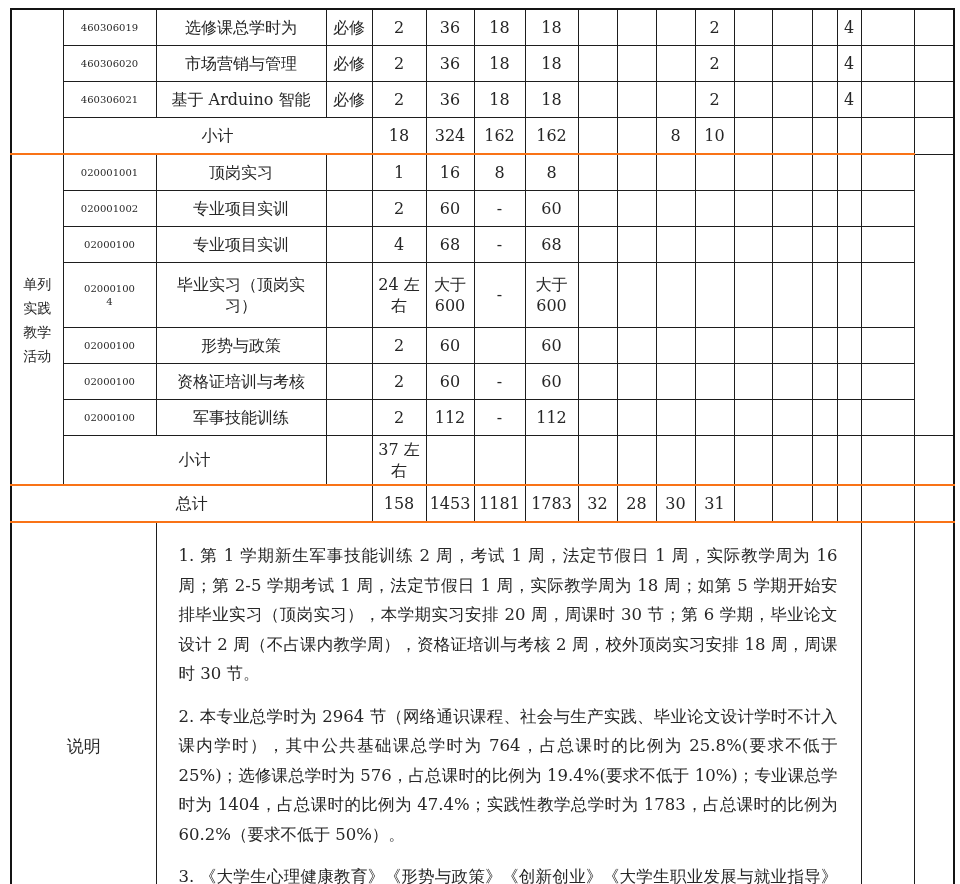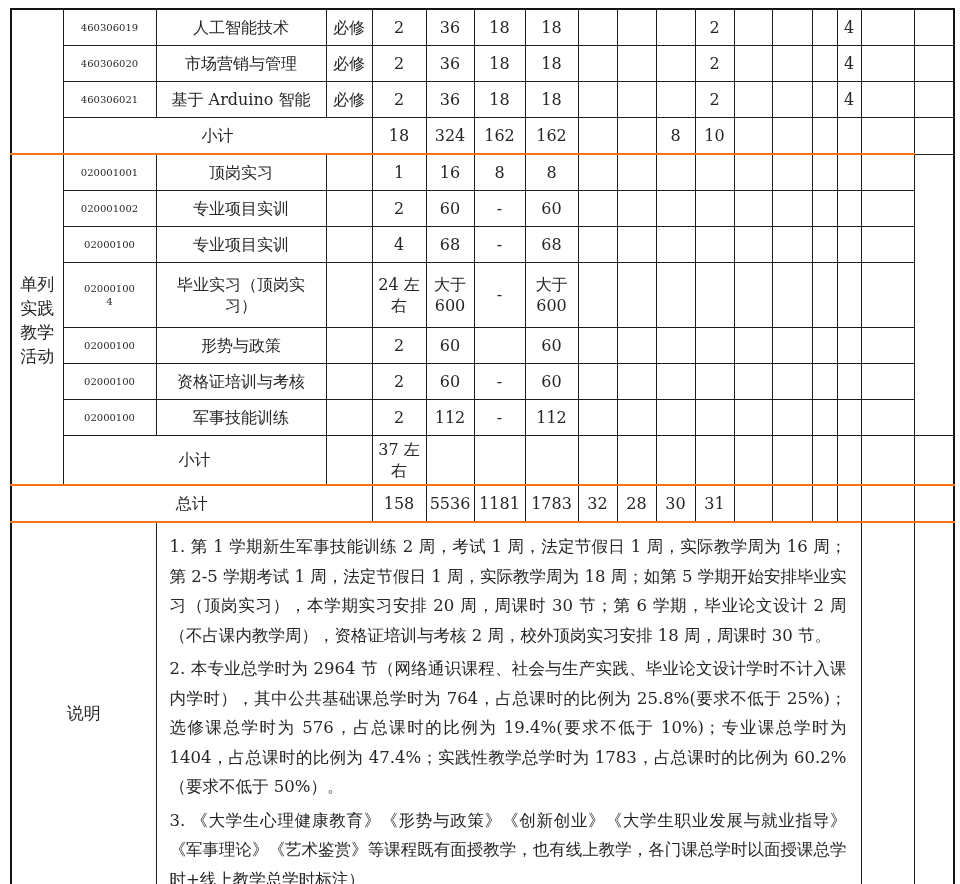--- a/index.html
+++ b/index.html
@@ -13,28 +13,28 @@
     border:2px solid #141414;
   }
   td{
     border:1px solid #1e1e1e;
     text-align:center;vertical-align:middle;
     font-size:16px;line-height:1.32;
     height:33px;padding:1px 2px;
     white-space:pre-line;overflow:hidden;
   }
   td.code{font-size:10px;}
-  td.vlabel{font-size:17px;line-height:24px;}
+  td.vlabel{font-size:14px;line-height:24px;}
   td.biglabel{font-size:17px;}
   td.notes{
     text-align:justify;vertical-align:top;
     padding:5px 10px 5px 9px;
     font-size:16.5px;line-height:29.5px;
   }
-  td.notes p{margin:4px;padding:0;}
+  td.notes p{margin:13px;padding:0;}
   tr.sep td{border-top:2px solid #f97316;}
   tr[data-name="practicum-row"] td{height:62px;}
   tr[data-name="practice-subtotal-row"] td{height:46px;}
   tr[data-name="notes-row"] td{height:auto;}
 </style>
 </head>
 <body>
 
 <div class="sheet" data-name="scanned-curriculum-sheet">
   <table data-name="curriculum-plan-table">
@@ -55,21 +55,21 @@
         <col style="width:40px">
         <col style="width:25px">
       <col style="width:24px">
         <col style="width:53px">
         <col style="width:40px">
     </colgroup>
     <tbody data-name="curriculum-table-body">
         <tr data-name="course-row">
           <td rowspan="4" data-name="category"></td>
           <td data-name="course-code" class="code">460306019</td>
-          <td data-name="course-name">人工智能技术</td>
+          <td data-name="course-name">选修课总学时为</td>
           <td data-name="course-type">必修</td>
           <td data-name="credits-cell">2</td>
           <td data-name="total-hours-cell">36</td>
           <td data-name="theory-hours-cell">18</td>
           <td data-name="practice-hours-cell">18</td>
           <td data-name="sem1-cell"></td>
           <td data-name="sem2-cell"></td>
           <td data-name="sem3-cell"></td>
           <td data-name="sem4-cell">2</td>
           <td data-name="sem5-cell"></td>
@@ -284,21 +284,21 @@
           <td data-name="sem5-cell"></td>
           <td data-name="sem6-cell"></td>
           <td data-name="col-o-cell"></td>
           <td data-name="col-p-cell"></td>
           <td data-name="col-q-cell"></td>
           <td data-name="col-r-cell"></td>
         </tr>
         <tr data-name="grand-total-row" class="sep">
           <td colspan="4" data-name="total-label">总计</td>
           <td data-name="credits-cell">158</td>
-          <td data-name="total-hours-cell">5536</td>
+          <td data-name="total-hours-cell">1453</td>
           <td data-name="theory-hours-cell">1181</td>
           <td data-name="practice-hours-cell">1783</td>
           <td data-name="sem1-cell">32</td>
           <td data-name="sem2-cell">28</td>
           <td data-name="sem3-cell">30</td>
           <td data-name="sem4-cell">31</td>
           <td data-name="sem5-cell"></td>
           <td data-name="sem6-cell"></td>
           <td data-name="col-o-cell"></td>
           <td data-name="col-p-cell"></td>

